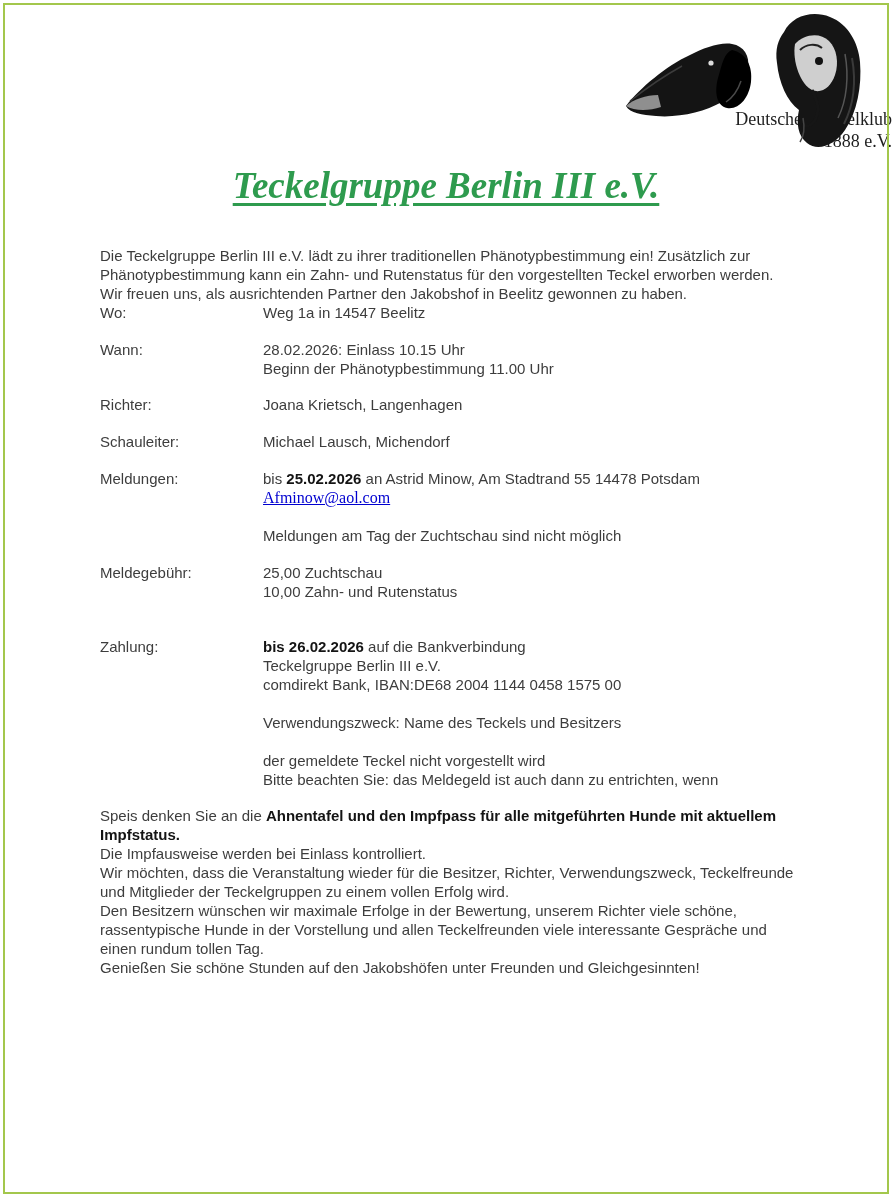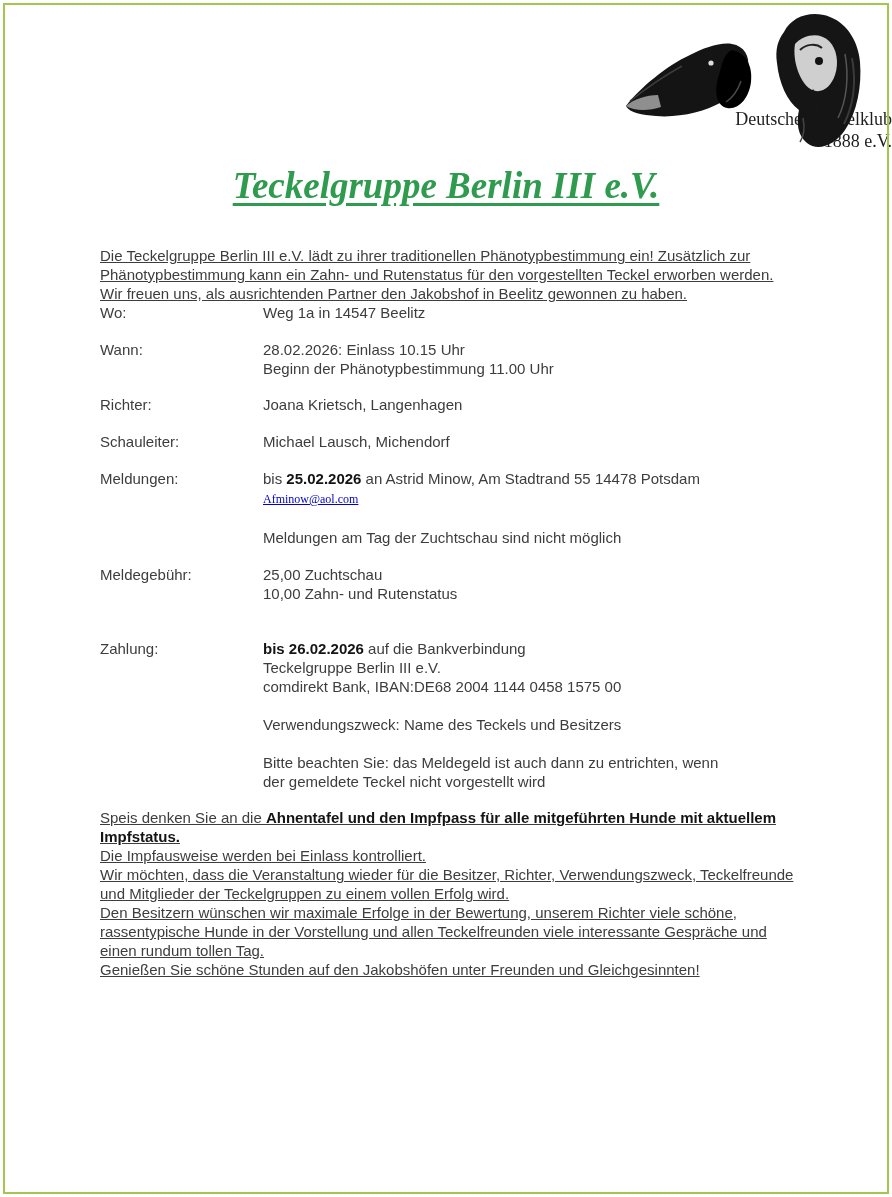--- a/index.html
+++ b/index.html
@@ -42,38 +42,38 @@
     line-height: 44px;
     color: #2e9b4e;
     text-decoration: underline;
     text-underline-offset: 5px;
   }
   .content {
     padding: 38px 96px 0 100px;
     font-size: 15px;
     line-height: 19px;
   }
-  .content p { margin: 0; text-decoration: underline; }
+  .content p { margin: 0; }
   .mb20 { margin-bottom: 20px; }
   .mb34 { margin-bottom: 34px; }
   .mb36 { margin-bottom: 36px; }
   .mb18 { margin-bottom: 18px; }
   .mb17 { margin-bottom: 17px; }
   .mb21 { margin-bottom: 21px; }
   .mb14 { margin-bottom: 14px; }
   .row { display: flex; }
   .label { flex: 0 0 163px; width: 163px; }
   .value { flex: 1 1 auto; }
   strong { color: #141414; font-weight: bold; }
   .spacer { height: 19px; }
   .email {
     color: #0000d0;
     text-decoration: underline;
     font-family: "Liberation Serif", serif;
-    font-size: 12px;
+    font-size: 16px;
     cursor: pointer;
   }
 </style>
 </head>
 <body>
 
 <div class="page">
   <div class="frame"></div>
 
   <svg class="logo" width="268" height="150" viewBox="0 0 268 150">
@@ -154,22 +154,22 @@
 
     <div class="row mb17">
       <div class="label">Zahlung:</div>
       <div class="value">
         <div><strong>bis 26.02.2026</strong><span> auf die Bankverbindung</span></div>
         <div>Teckelgruppe Berlin III e.V.</div>
         <div>comdirekt Bank, IBAN:DE68 2004 1144 0458 1575 00</div>
         <div class="spacer"></div>
         <div>Verwendungszweck: Name des Teckels und Besitzers</div>
         <div class="spacer"></div>
+        <div>der gemeldete Teckel nicht vorgestellt wird</div>
         <div>Bitte beachten Sie: das Meldegeld ist auch dann zu entrichten, wenn</div>
-        <div>der gemeldete Teckel nicht vorgestellt wird</div>
       </div>
     </div>
 
     <p class="mb21"><span>Speis denken Sie an die </span><strong>Ahnentafel und den Impfpass für alle mitgeführten Hunde mit aktuellem Impfstatus.</strong><br>
       <span>Die Impfausweise werden bei Einlass kontrolliert.</span></p>
 
 
     <p class="mb21">Wir möchten, dass die Veranstaltung wieder für die Besitzer, Richter, Verwendungszweck, Teckelfreunde und Mitglieder der Teckelgruppen zu einem vollen Erfolg wird.</p>
 
     <p class="mb20">Den Besitzern wünschen wir maximale Erfolge in der Bewertung, unserem Richter viele schöne, rassentypische Hunde in der Vorstellung und allen Teckelfreunden viele interessante Gespräche und einen rundum tollen Tag.</p>

